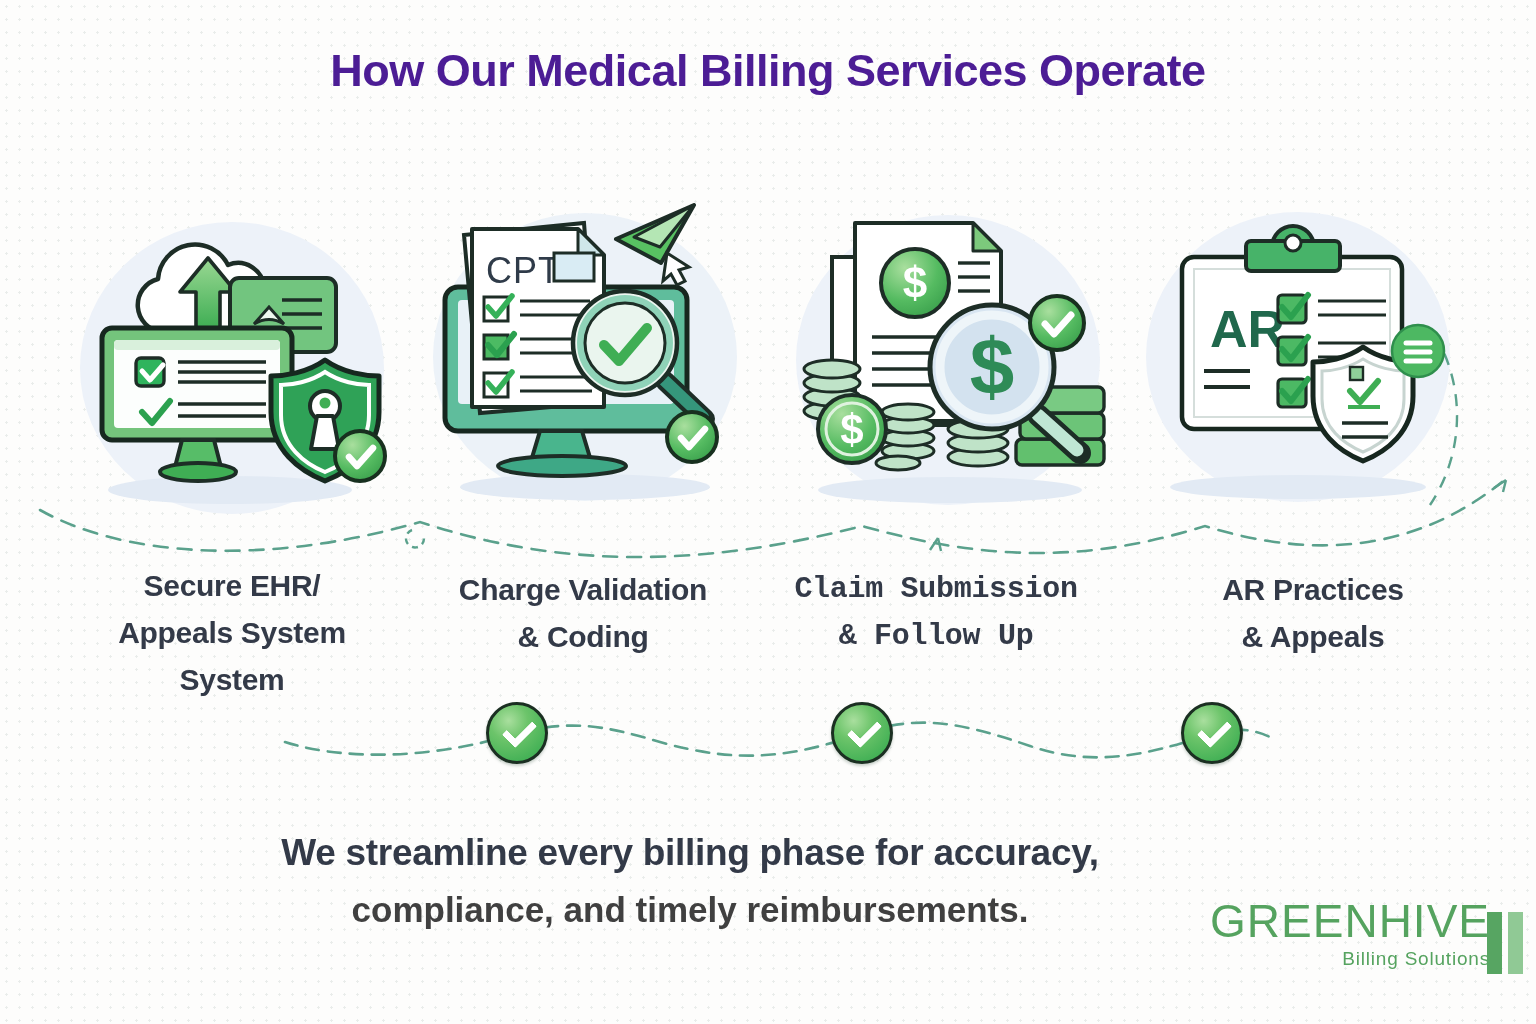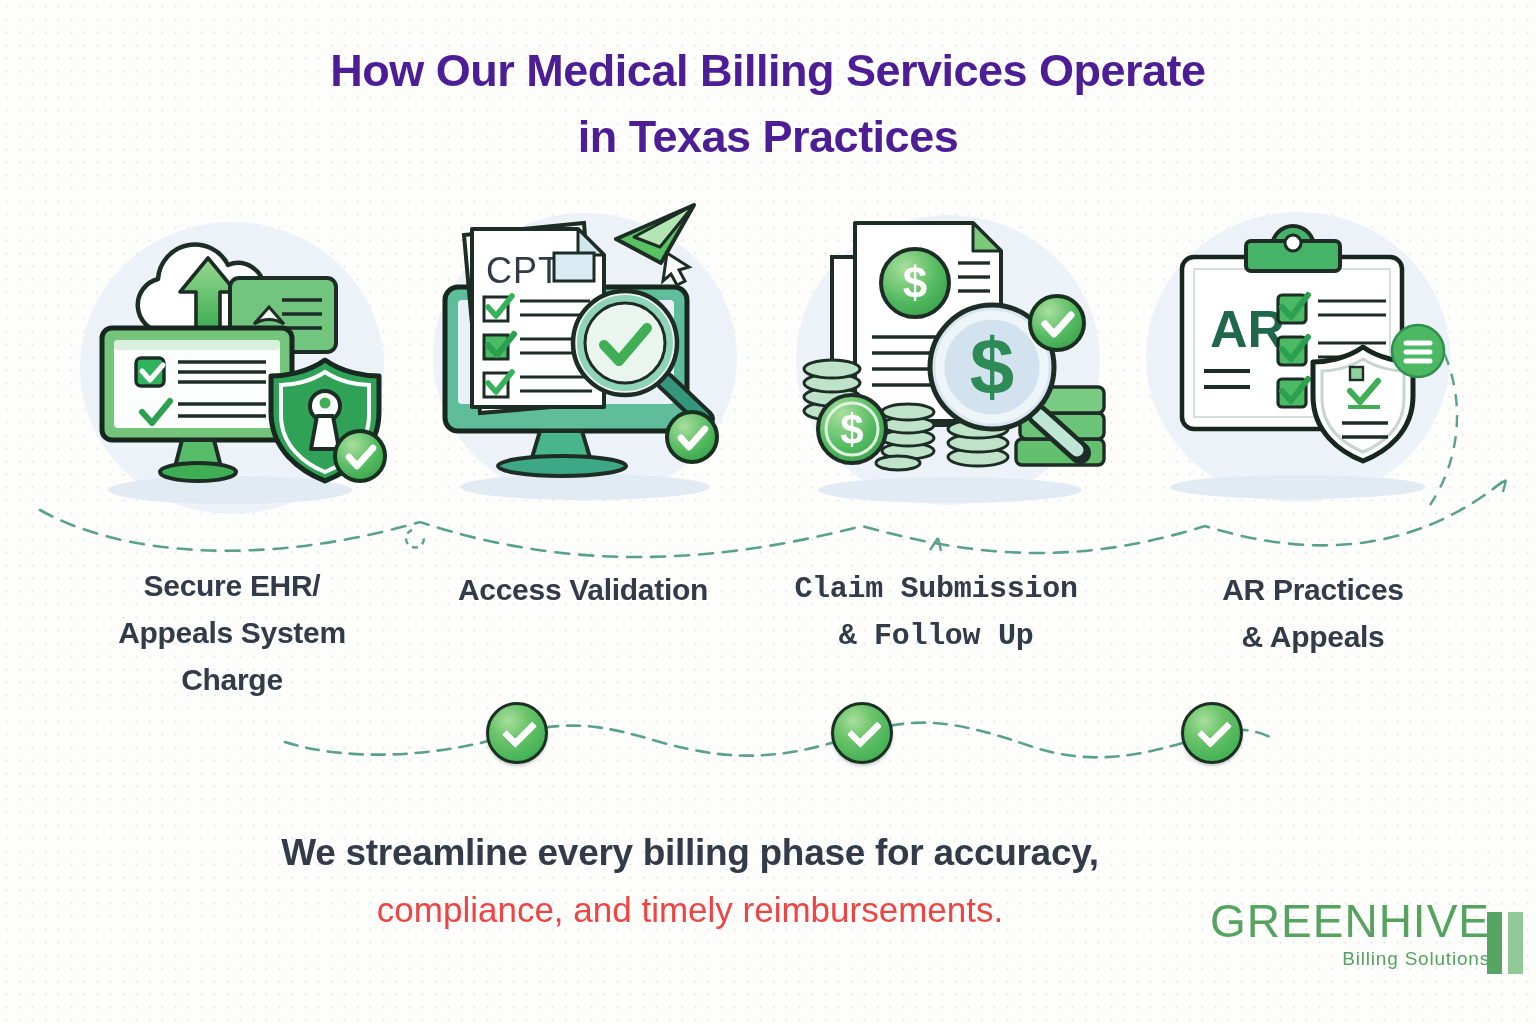--- a/index.html
+++ b/index.html
@@ -31,38 +31,37 @@
     border:3px solid #1b2f22;
     background:radial-gradient(circle at 35% 28%, #a9df9e 0%, #6cc46a 35%, #46b257 75%, #3aa04c 100%);
     box-shadow:0 2px 3px rgba(40,70,50,.25);}
   .check-badge::after{content:"";position:absolute;left:15px;top:16px;width:24px;height:12px;
     border-left:7px solid #fff;border-bottom:7px solid #fff;border-radius:2px;
     transform:rotate(-45deg);}
   .check-badge{position:absolute;}
 
   .footer{left:0;top:824px;width:1380px;text-align:center;color:#333a48;}
   .footer .f1{font-size:37px;font-weight:700;line-height:58px;letter-spacing:-.3px;display:block;}
-  .footer .f2{font-size:35px;font-weight:400;line-height:56px;color:#ef4444;display:block;}
+  .footer .f2{font-size:35px;font-weight:700;line-height:56px;color:#404040;display:block;}
 
   .logo{right:46px;top:898px;width:320px;text-align:right;}
   .logo .brand{display:block;font-size:46px;font-weight:400;letter-spacing:1px;color:#55a35f;line-height:46px;}
   .logo .tagline{display:block;font-size:19px;font-weight:400;letter-spacing:.8px;color:#55a35f;margin-top:4px;}
   .logo-bars{position:absolute;left:1487px;top:912px;width:40px;height:62px;display:flex;gap:6px;}
   .logo-bars .bar{width:15px;height:62px;}
   .bar.dark{background:#57a562;}
   .bar.light{background:#90c995;}
 </style>
 </head>
 <body>
 
 <div class="stage">
 
   <div class="abs title">
     <span>How Our Medical Billing Services Operate</span>
-    <span>in Texas Practices</span>
   </div>
 
   <svg class="abs connector-svg" viewBox="0 0 1536 140">
     <path d="M40,80 C120,125 260,138 420,92 C560,138 700,138 862,96 C990,132 1090,132 1205,96 C1320,132 1420,118 1502,52" fill="none" stroke="#5aa18c" stroke-width="2.6" stroke-dasharray="14 10" stroke-linecap="round"></path>
     <path d="M412,100 a9,9 0 1 0 12,8" fill="none" stroke="#5aa18c" stroke-width="2.4" stroke-dasharray="6 5"></path>
     <path d="M930,120 l8,-12 M938,108 l3,13" fill="none" stroke="#5aa18c" stroke-width="2.4"></path>
     <path d="M1494,58 l12,-8 M1506,50 l-3,12" fill="none" stroke="#5aa18c" stroke-width="2.4"></path>
   </svg>
 
   <svg class="abs illus" style="left:70px;top:200px;" viewBox="0 0 330 330">
@@ -288,24 +287,25 @@
         <line x1="276" y1="148" x2="300" y2="148"></line>
         <line x1="276" y1="157" x2="300" y2="157"></line>
         <line x1="276" y1="166" x2="300" y2="166"></line>
       </g>
     </g>
   </svg>
 
   <div class="abs step-label" style="left:52px;top:562px;">
     <span>Secure EHR/</span>
     <span>Appeals System</span>
-    <span>Charge</span>
+    <span>System</span>
   </div>
   <div class="abs step-label" style="left:403px;top:566px;">
-    <span>Access Validation</span>
+    <span>Charge Validation</span>
+    <span>&amp; Coding</span>
   </div>
   <div class="abs step-label" style="left:756px;top:566px;font-family:Liberation Mono, monospace;">
     <span>Claim Submission</span>
     <span>&amp; Follow Up</span>
   </div>
   <div class="abs step-label" style="left:1133px;top:566px;">
     <span>AR Practices</span>
     <span>&amp; Appeals</span>
   </div>
 

